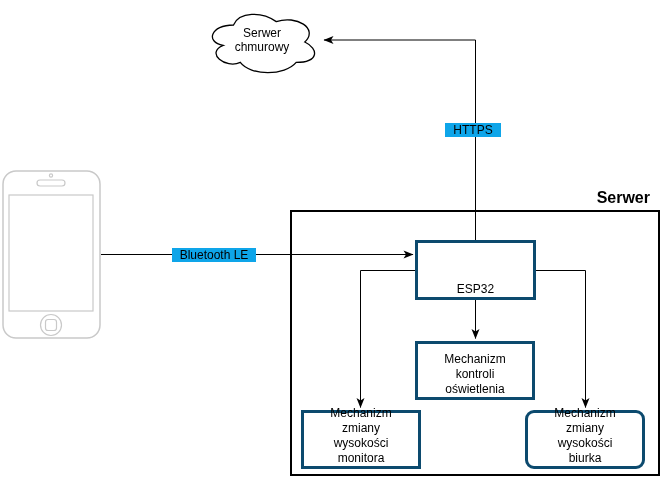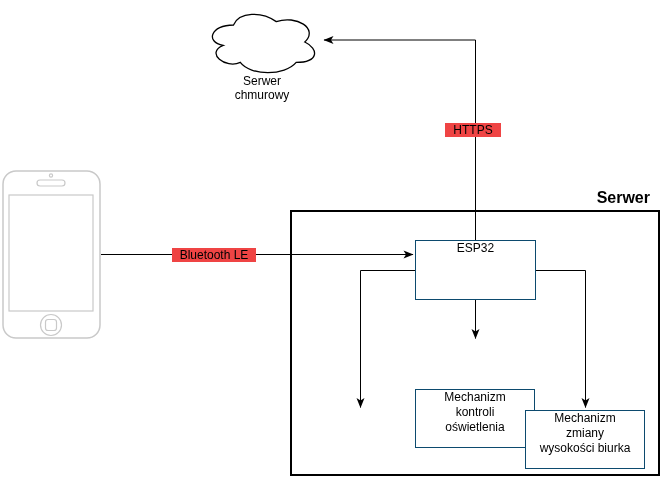--- a/index.html
+++ b/index.html
@@ -27,58 +27,57 @@
     left: 290px; top: 210px;
     width: 370px; height: 266px;
     border: 2px solid #000000;
     background: #ffffff;
     box-sizing: border-box;
     z-index: 1;
   }
   .node {
     position: absolute;
     background: #ffffff;
-    border: 1px solid #0c4a6e;
+    border: 3px solid #0c4a6e;
     box-sizing: border-box;
     display: flex;
-    align-items: flex-start;
+    align-items: flex-end;
     justify-content: center;
     text-align: center;
     font-size: 12px;
     line-height: 15px;
     padding: 0 12px;
     z-index: 3;
   }
   .node-esp32   { left: 415px; top: 240px; width: 121px; height: 60px; }
-  .node-light   { left: 415px; top: 341px; width: 120px; height: 59px; margin-top: 48px; }
+  .node-light   { left: 415px; top: 341px; width: 120px; height: 59px; }
   .node-monitor { left: 301px; top: 410px; width: 120px; height: 59px; }
-  .node-desk    { left: 525px; top: 410px; width: 120px; height: 59px; }
+  .node-desk    { left: 525px; top: 410px; width: 120px; height: 59px; border-radius: 9px; }
   .container-title {
     position: absolute;
     left: 450px; top: 188px;
     width: 200px;
     text-align: right;
     font-size: 16px;
     font-weight: bold;
     line-height: 19px;
     z-index: 3;
   }
   .cloud-label {
     position: absolute;
     left: 217px; top: 26px;
     width: 90px;
     text-align: center;
     font-size: 12px;
     line-height: 14px;
     z-index: 3;
-    margin-top: 48px;
   }
   .edge-label {
     position: absolute;
-    background: #ef4444;
+    background: #0ea5e9;
     font-size: 12px;
     line-height: 14px;
     text-align: center;
     z-index: 4;
     padding: 0 1px;
   }
   .label-bluetooth { left: 172px; top: 248px; width: 82px; }
   .label-https     { left: 445px; top: 123px; width: 54px; }
 </style>
 </head>
@@ -124,20 +123,23 @@
   <div class="container-title">Serwer</div>
 
   <div class="cloud-label">Serwer chmurowy</div>
 
   <div class="node node-esp32">
     <span>ESP32</span>
   </div>
   <div class="node node-light">
     <span>Mechanizm kontroli oświetlenia</span>
   </div>
+  <div class="node node-monitor">
+    <span>Mechanizm zmiany wysokości monitora</span>
+  </div>
   <div class="node node-desk">
     <span>Mechanizm zmiany wysokości biurka</span>
   </div>
 
   <div class="edge-label label-bluetooth">Bluetooth LE</div>
   <div class="edge-label label-https">HTTPS</div>
 
 </div>
 
 </body></html>

